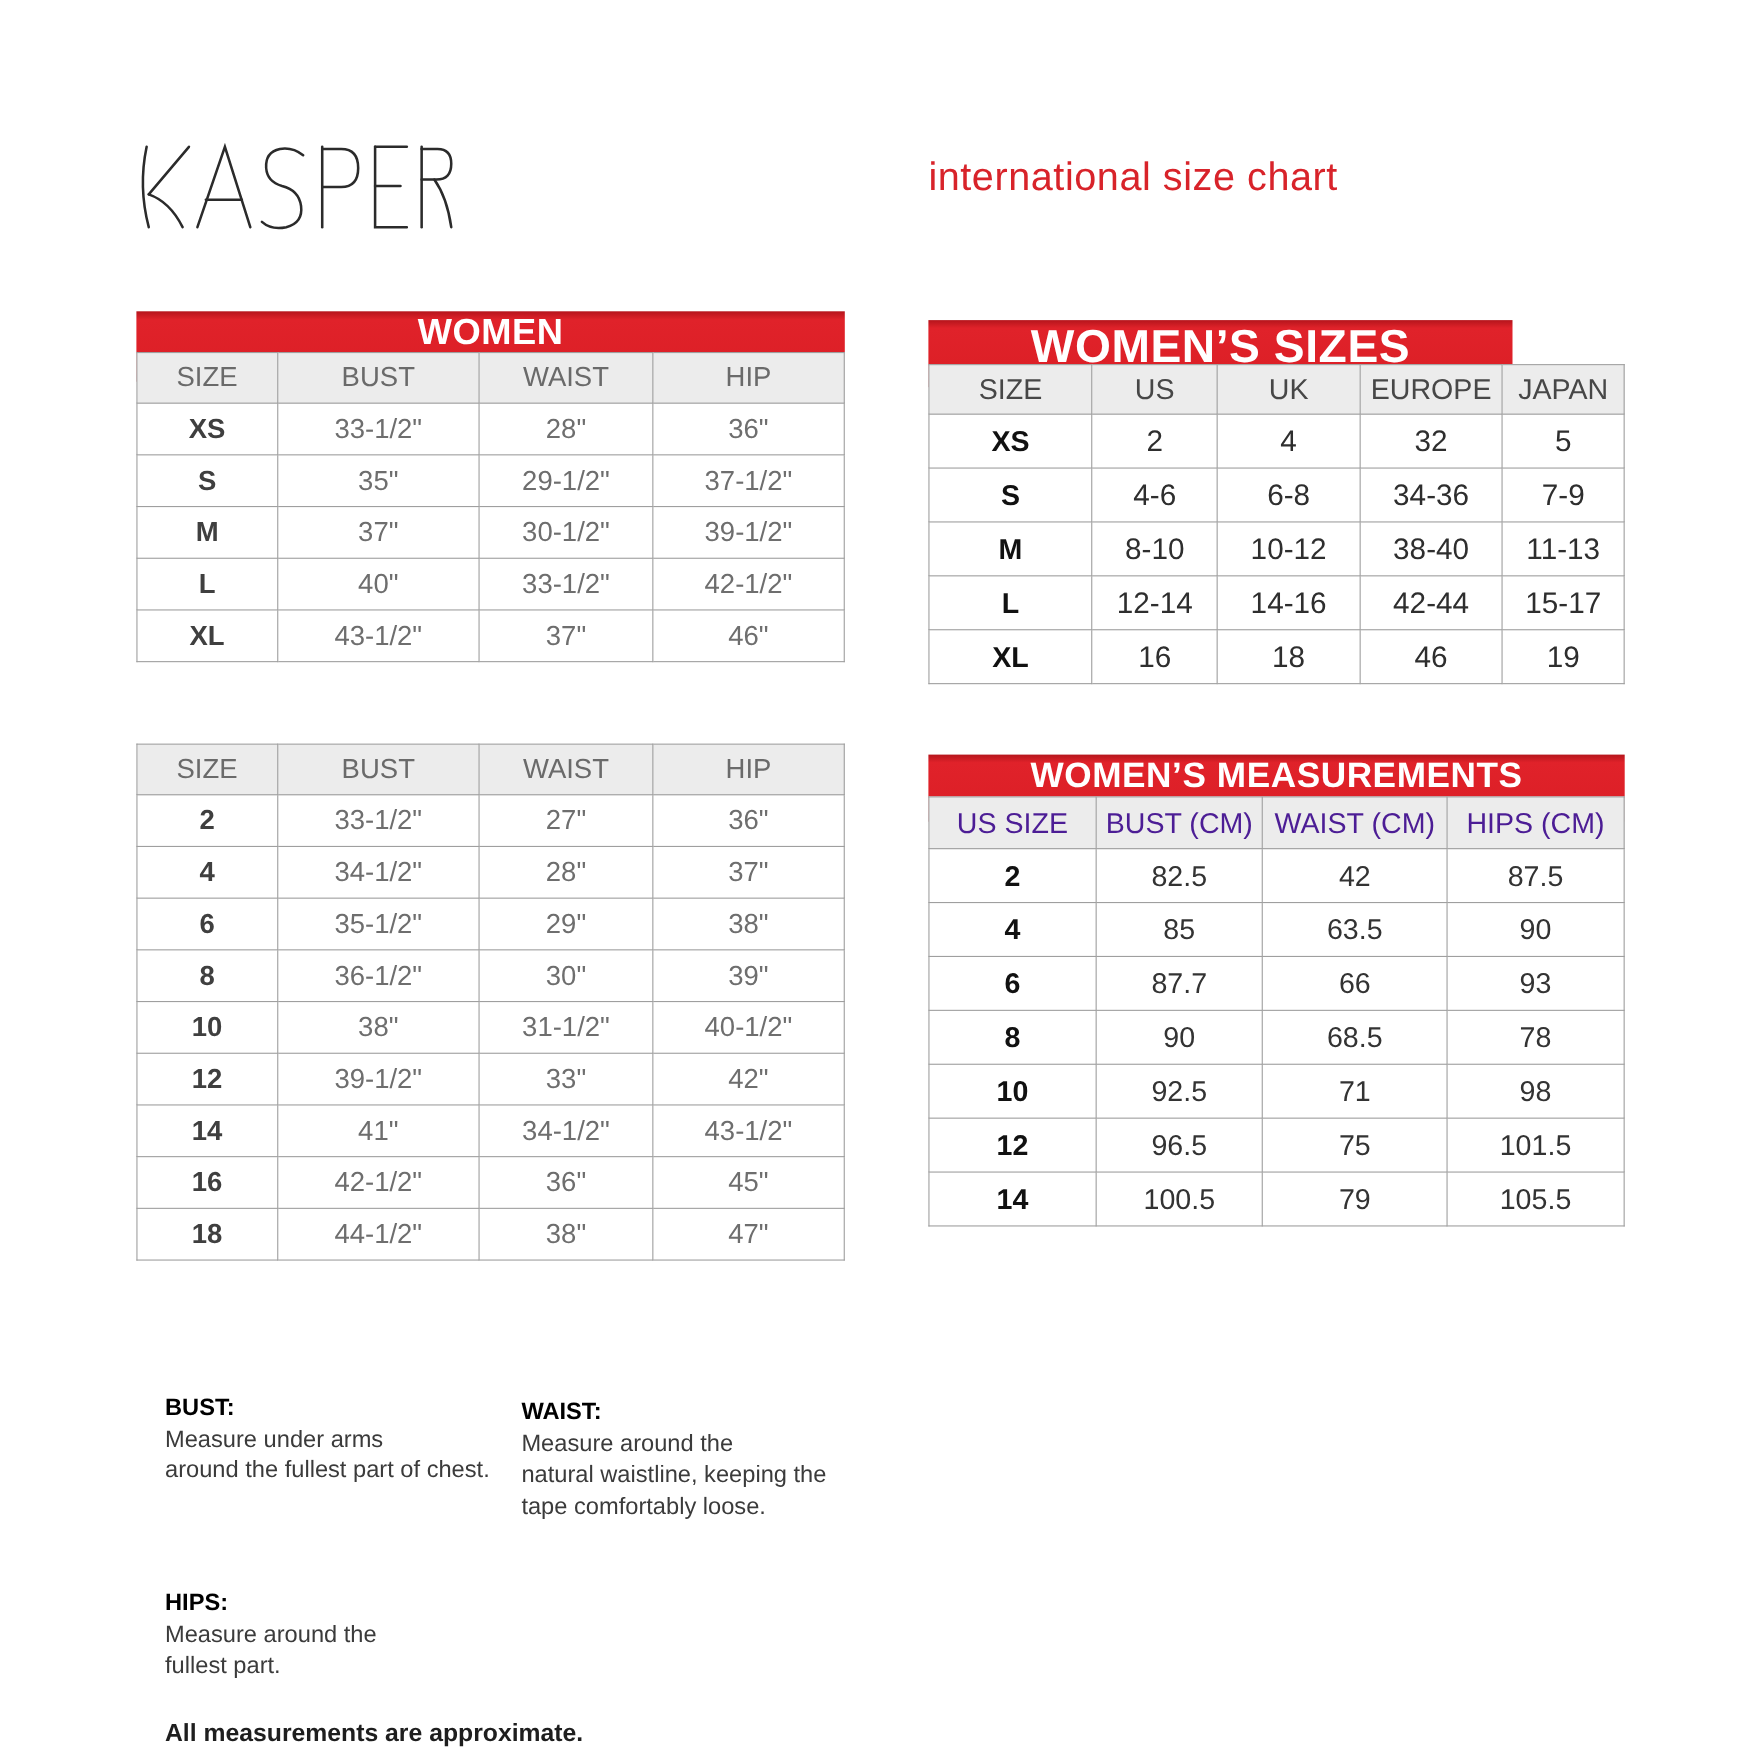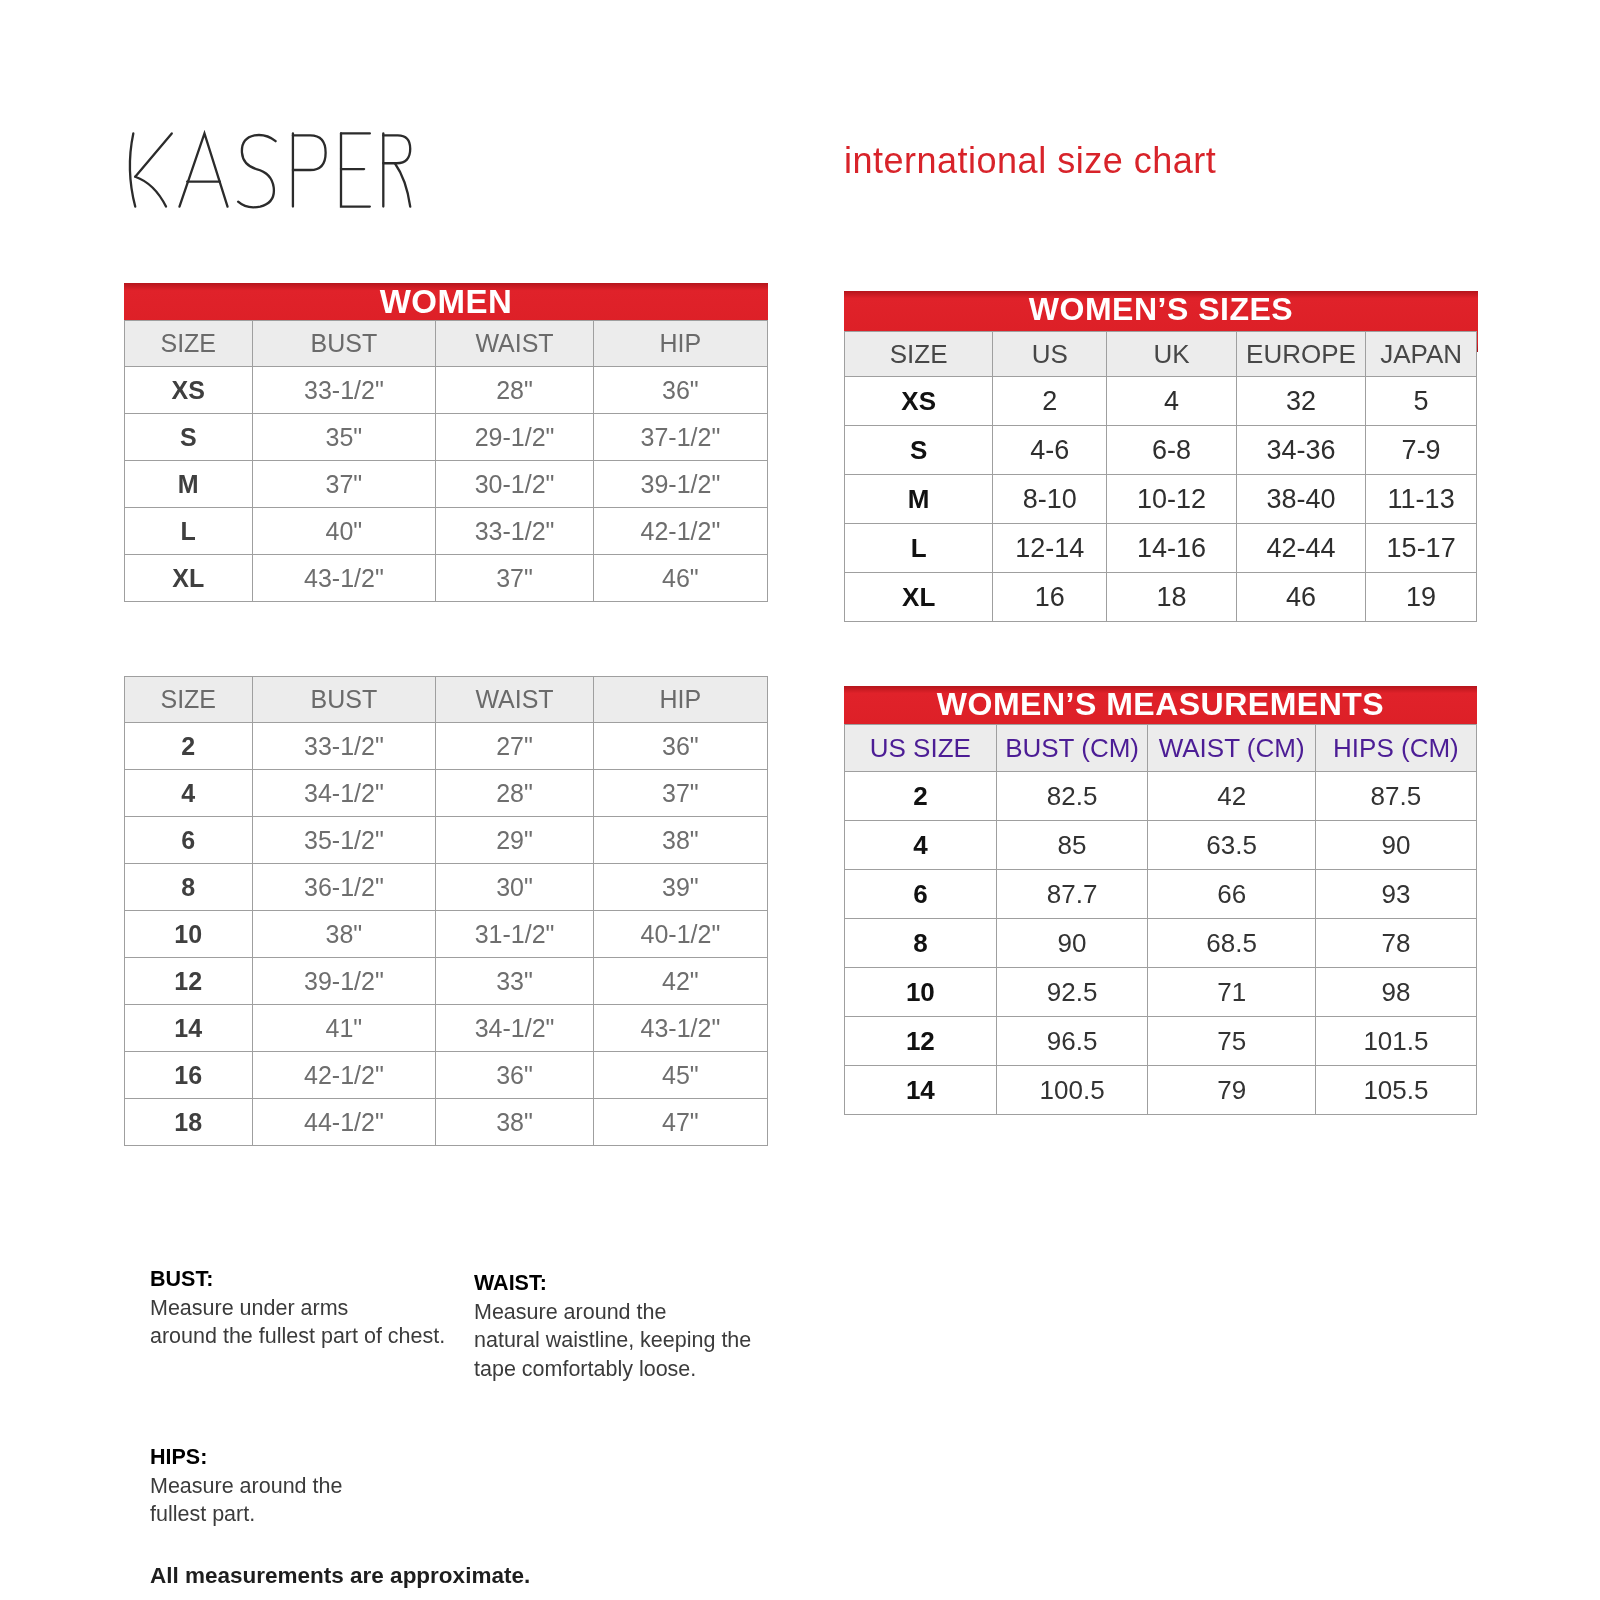--- a/index.html
+++ b/index.html
@@ -16,21 +16,21 @@
     position:absolute;left:844px;top:140px;margin:0;
     font-size:36px;font-weight:400;color:#d8232a;letter-spacing:0.5px;
   }
   
   .red-bar{
     position:absolute;display:flex;align-items:flex-start;justify-content:center;
     background:linear-gradient(180deg,#b5151c 0%,#e0222a 12%,#dc1f26 84%,#a31116 100%);
     color:#ffffff;font-weight:bold;letter-spacing:0.5px;margin-top:36px;
   }
   .bar-women{left:124px;top:247px;width:644px;height:64px;font-size:33px;}
-  .bar-sizes{left:844px;top:255px;width:634px;height:61px;font-size:32px;}
+  .bar-sizes{left:844px;top:255px;width:531px;height:61px;font-size:42px;}
   .bar-meas{left:844px;top:650px;width:633px;height:61px;font-size:32px;}
   
   table{
     position:absolute;border-collapse:collapse;table-layout:fixed;
     text-align:center;background:#fff;
   }
   th,td{border:1px solid #9f9f9f;padding:0;}
   thead th{background:#ececec;font-weight:400;}
   
   .t-left{left:124px;width:644px;font-size:25px;}

